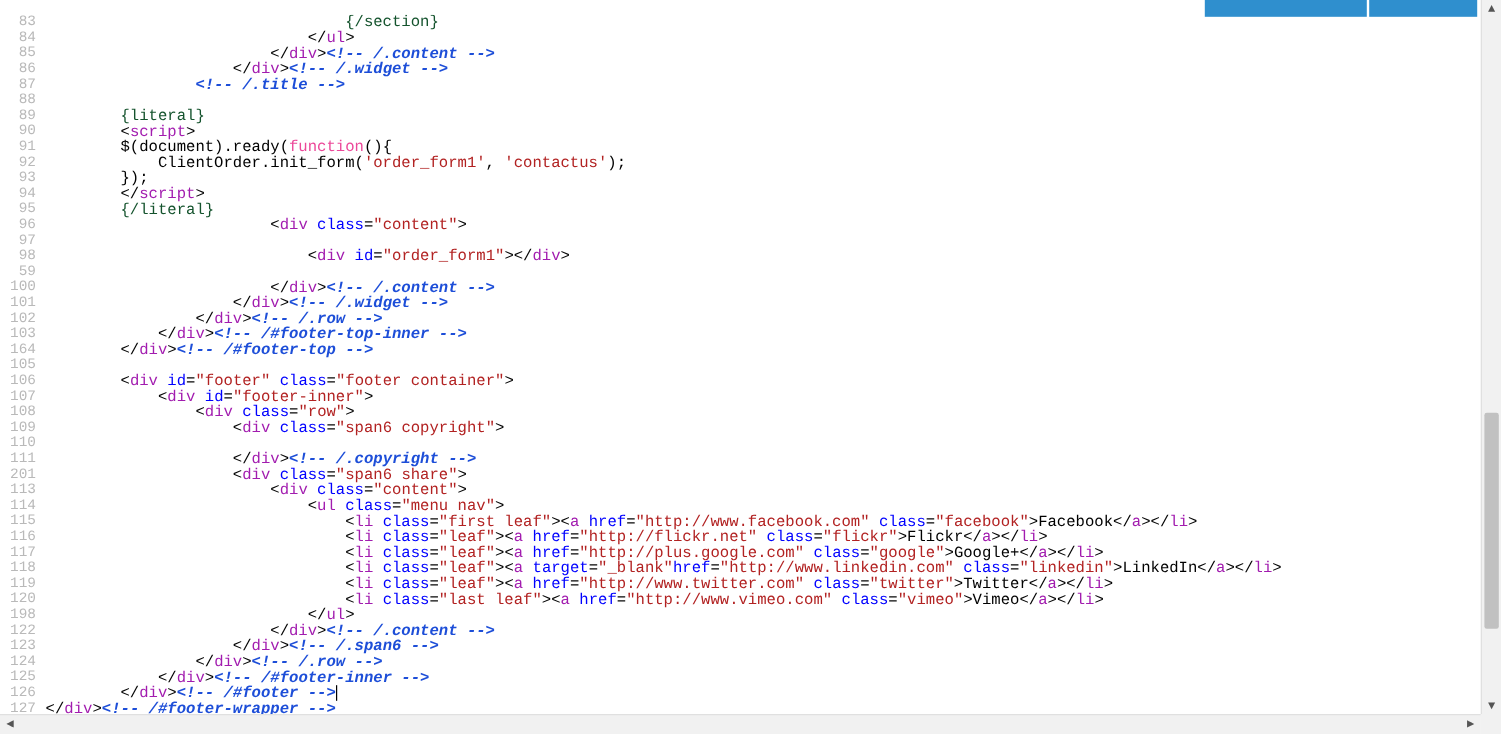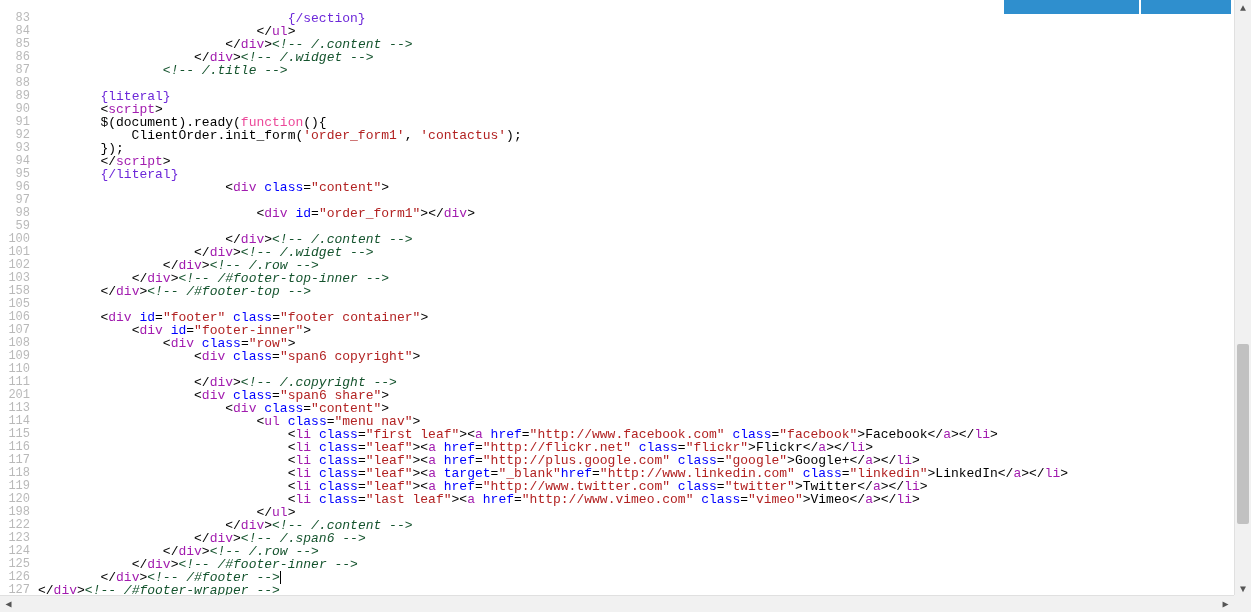--- a/index.html
+++ b/index.html
@@ -132,23 +132,23 @@
     display: inline-block;
     width: 1px;
     height: 13px;
     background: #000;
     vertical-align: bottom;
   }
   
   .c-tag    { color:#a21caf; }        
   .c-punc   { color:#000000; }
   .c-str    { color:#b22222; }
-  .c-cmt    { color:#14532d; font-style:italic; }
+  .c-cmt    { color:#1d4ed8; font-style:italic;font-weight:bold; }
   .c-kw     { color:#ec4899; }
-  .c-lit    { color:#6d28d9; }
+  .c-lit    { color:#14532d; }
 </style>
 </head>
 <body>
 
 <div class="top-buttons">
   <button class="blue-btn b1"> </button>
   <button class="blue-btn b2"> </button>
 </div>
 
 <div class="editor-container">
@@ -167,21 +167,21 @@
       <div class="line">94</div>
       <div class="line">95</div>
       <div class="line">96</div>
       <div class="line">97</div>
       <div class="line">98</div>
       <div class="line">59</div>
       <div class="line">100</div>
       <div class="line">101</div>
       <div class="line">102</div>
       <div class="line">103</div>
-      <div class="line">158</div>
+      <div class="line">164</div>
       <div class="line">105</div>
       <div class="line">106</div>
       <div class="line">107</div>
       <div class="line">108</div>
       <div class="line">109</div>
       <div class="line">110</div>
       <div class="line">111</div>
       <div class="line">201</div>
       <div class="line">113</div>
       <div class="line">114</div>

